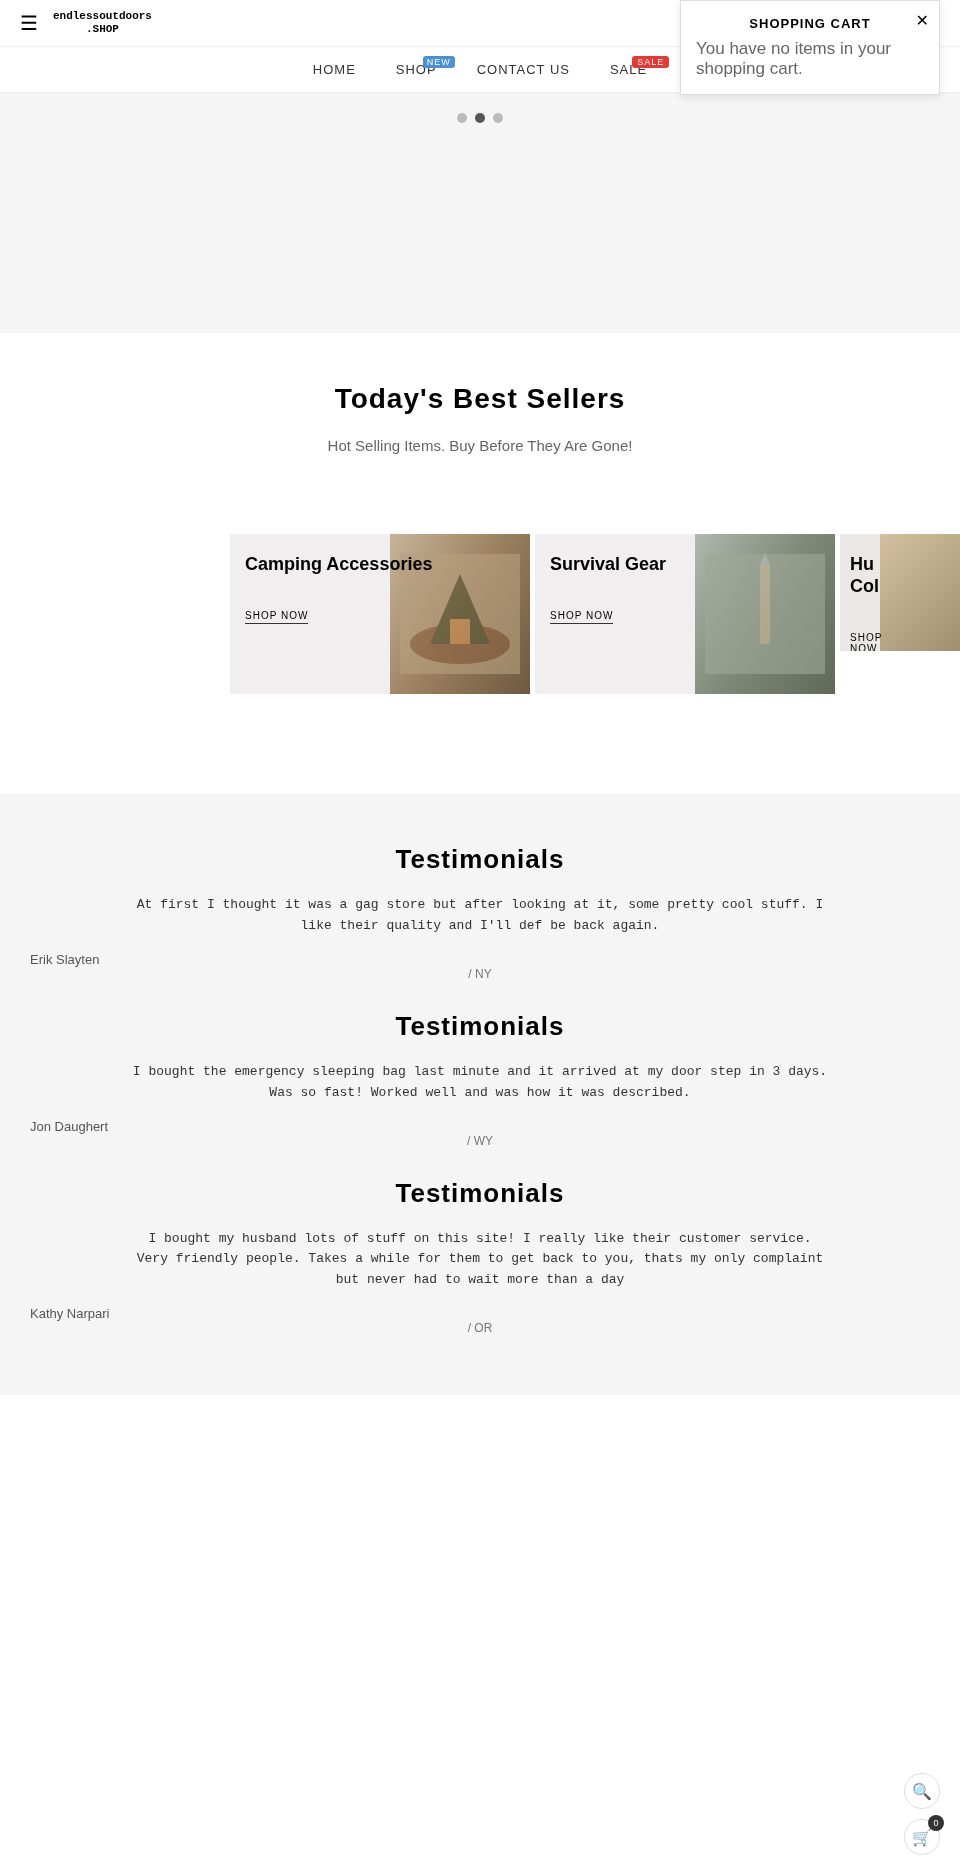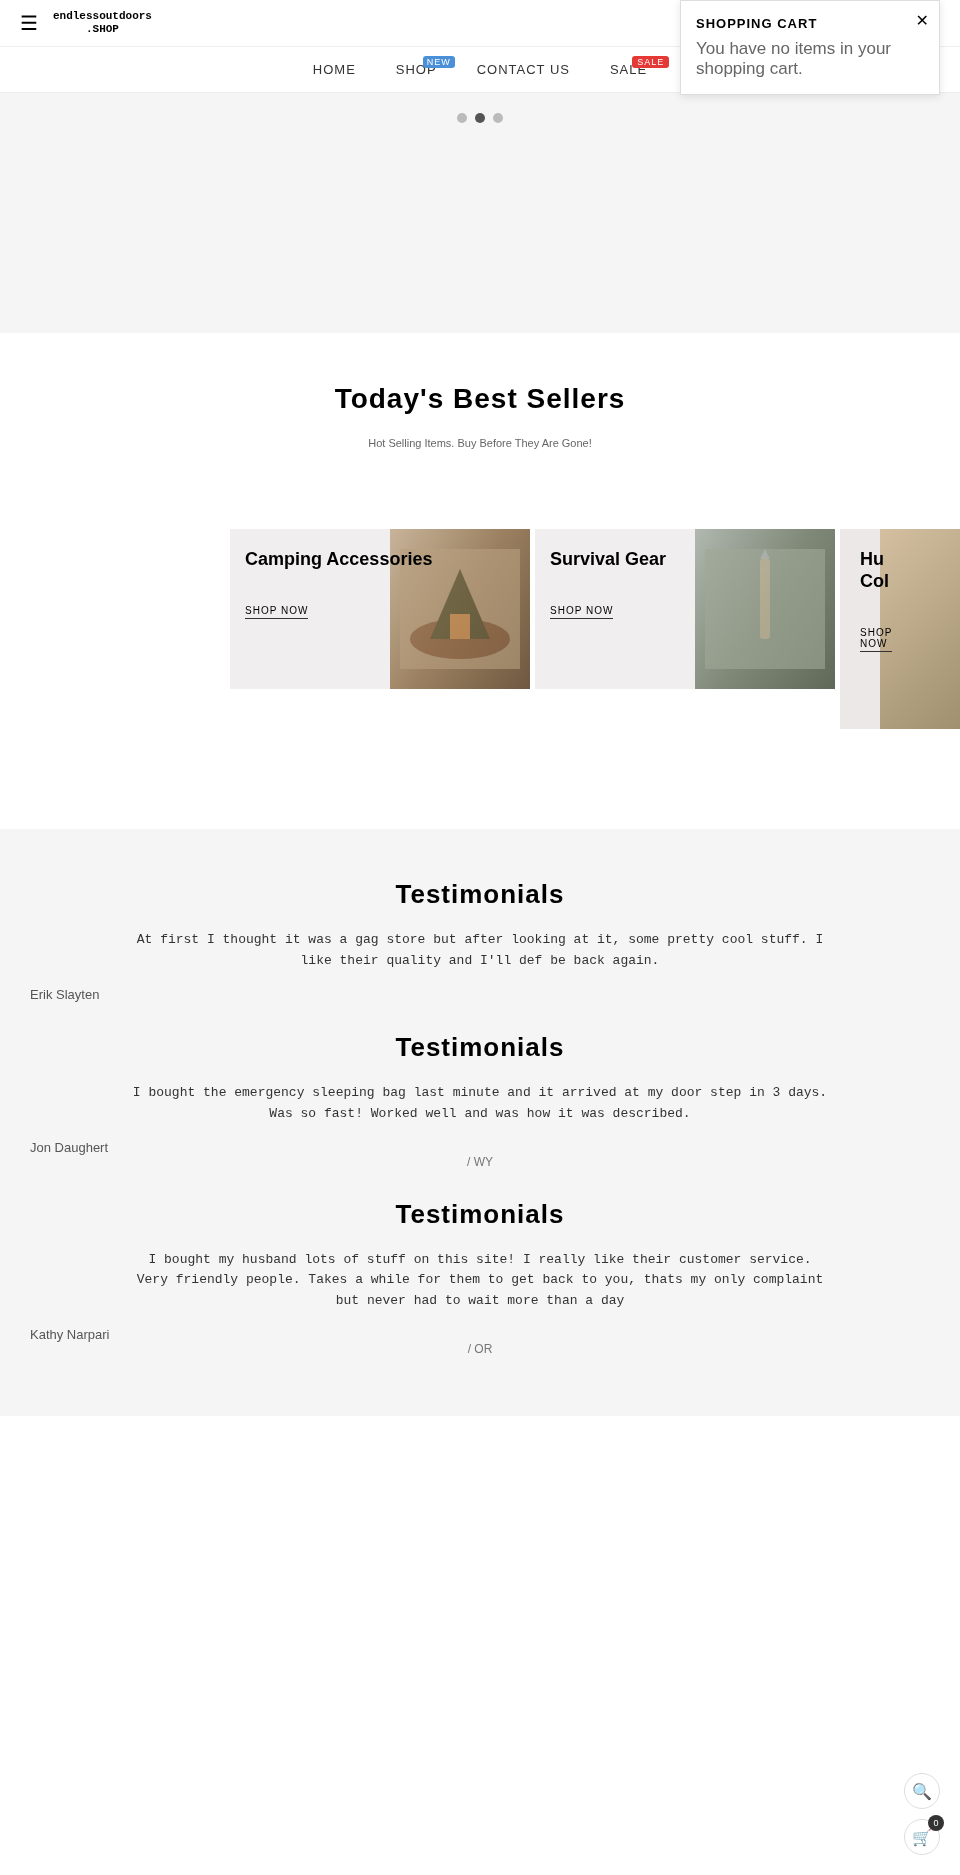--- a/index.html
+++ b/index.html
@@ -22,21 +22,21 @@
       position: absolute;
       right: 20px;
       top: 0;
       background: #fff;
       border: 1px solid #ddd;
       padding: 15px;
       width: 260px;
       z-index: 100;
       box-shadow: 0 2px 8px rgba(0,0,0,0.1);
     }
-    .cart-panel-title { font-size: 13px; font-weight: bold; letter-spacing: 1px; text-transform: uppercase; margin-bottom: 8px; }
+    .cart-panel-title { font-size: 13px; font-weight: bold; letter-spacing: 1px; text-transform: uppercase; margin-bottom: 8px; text-align: center; }
     .cart-panel-close { position: absolute; right: 10px; top: 10px; cursor: pointer; font-size: 16px; }
     .cart-panel-msg { font-size: 17px; color: #666; }
 
     
     nav {
       display: flex;
       justify-content: center;
       gap: 40px;
       padding: 15px 0;
       border-bottom: 1px solid #eee;
@@ -103,21 +103,21 @@
       padding: 50px 30px 30px;
       text-align: center;
     }
     .best-sellers h2 {
       font-size: 28px;
       font-weight: bold;
       margin-bottom: 22px;
       letter-spacing: 1px;
     }
     .best-sellers .subtitle {
-      font-size: 11px;
+      font-size: 15px;
       color: #666;
       margin-bottom: 30px;
     }
 
     
     .products-scroll {
       display: flex;
       gap: 0;
       padding: 20px 0 40px;
       overflow-x: hidden;
@@ -151,25 +151,25 @@
       right: 0;
       top: 0;
       height: 100%;
       width: 140px;
       background: linear-gradient(135deg, #b0b8b0, #808878);
     }
     
     .product-card-partial {
       position: relative;
       min-width: 120px;
-      height: 200px;
+      height: 117px;
       background: #ece8e8;
       display: flex;
       align-items: flex-start;
-      padding: 20px 20px;
+      padding: 20px 10px;
       flex-shrink: 0;
       overflow: hidden;
     }
 
     
     .products-section {
       padding: 0 0 60px;
       overflow: hidden;
     }
 
@@ -338,20 +338,21 @@
 
   </div>
 </div>
 
 <section class="testimonials-section">
 
   <div class="testimonial-block">
     <h2>Testimonials</h2>
     <p class="testimonial-text">At first I thought it was a gag store but after looking at it, some pretty cool stuff. I like their quality and I'll def be back again.</p>
     <div class="testimonial-author">Erik Slayten</div>
+    <div class="testimonial-location">/ NY</div>
   </div>
 
   <div class="testimonial-block">
     <h2>Testimonials</h2>
     <p class="testimonial-text">I bought the emergency sleeping bag last minute and it arrived at my door step in 3 days. Was so fast! Worked well and was how it was described.</p>
     <div class="testimonial-author">Jon Daughert</div>
     <div class="testimonial-location">/ WY</div>
   </div>
 
   <div class="testimonial-block">

